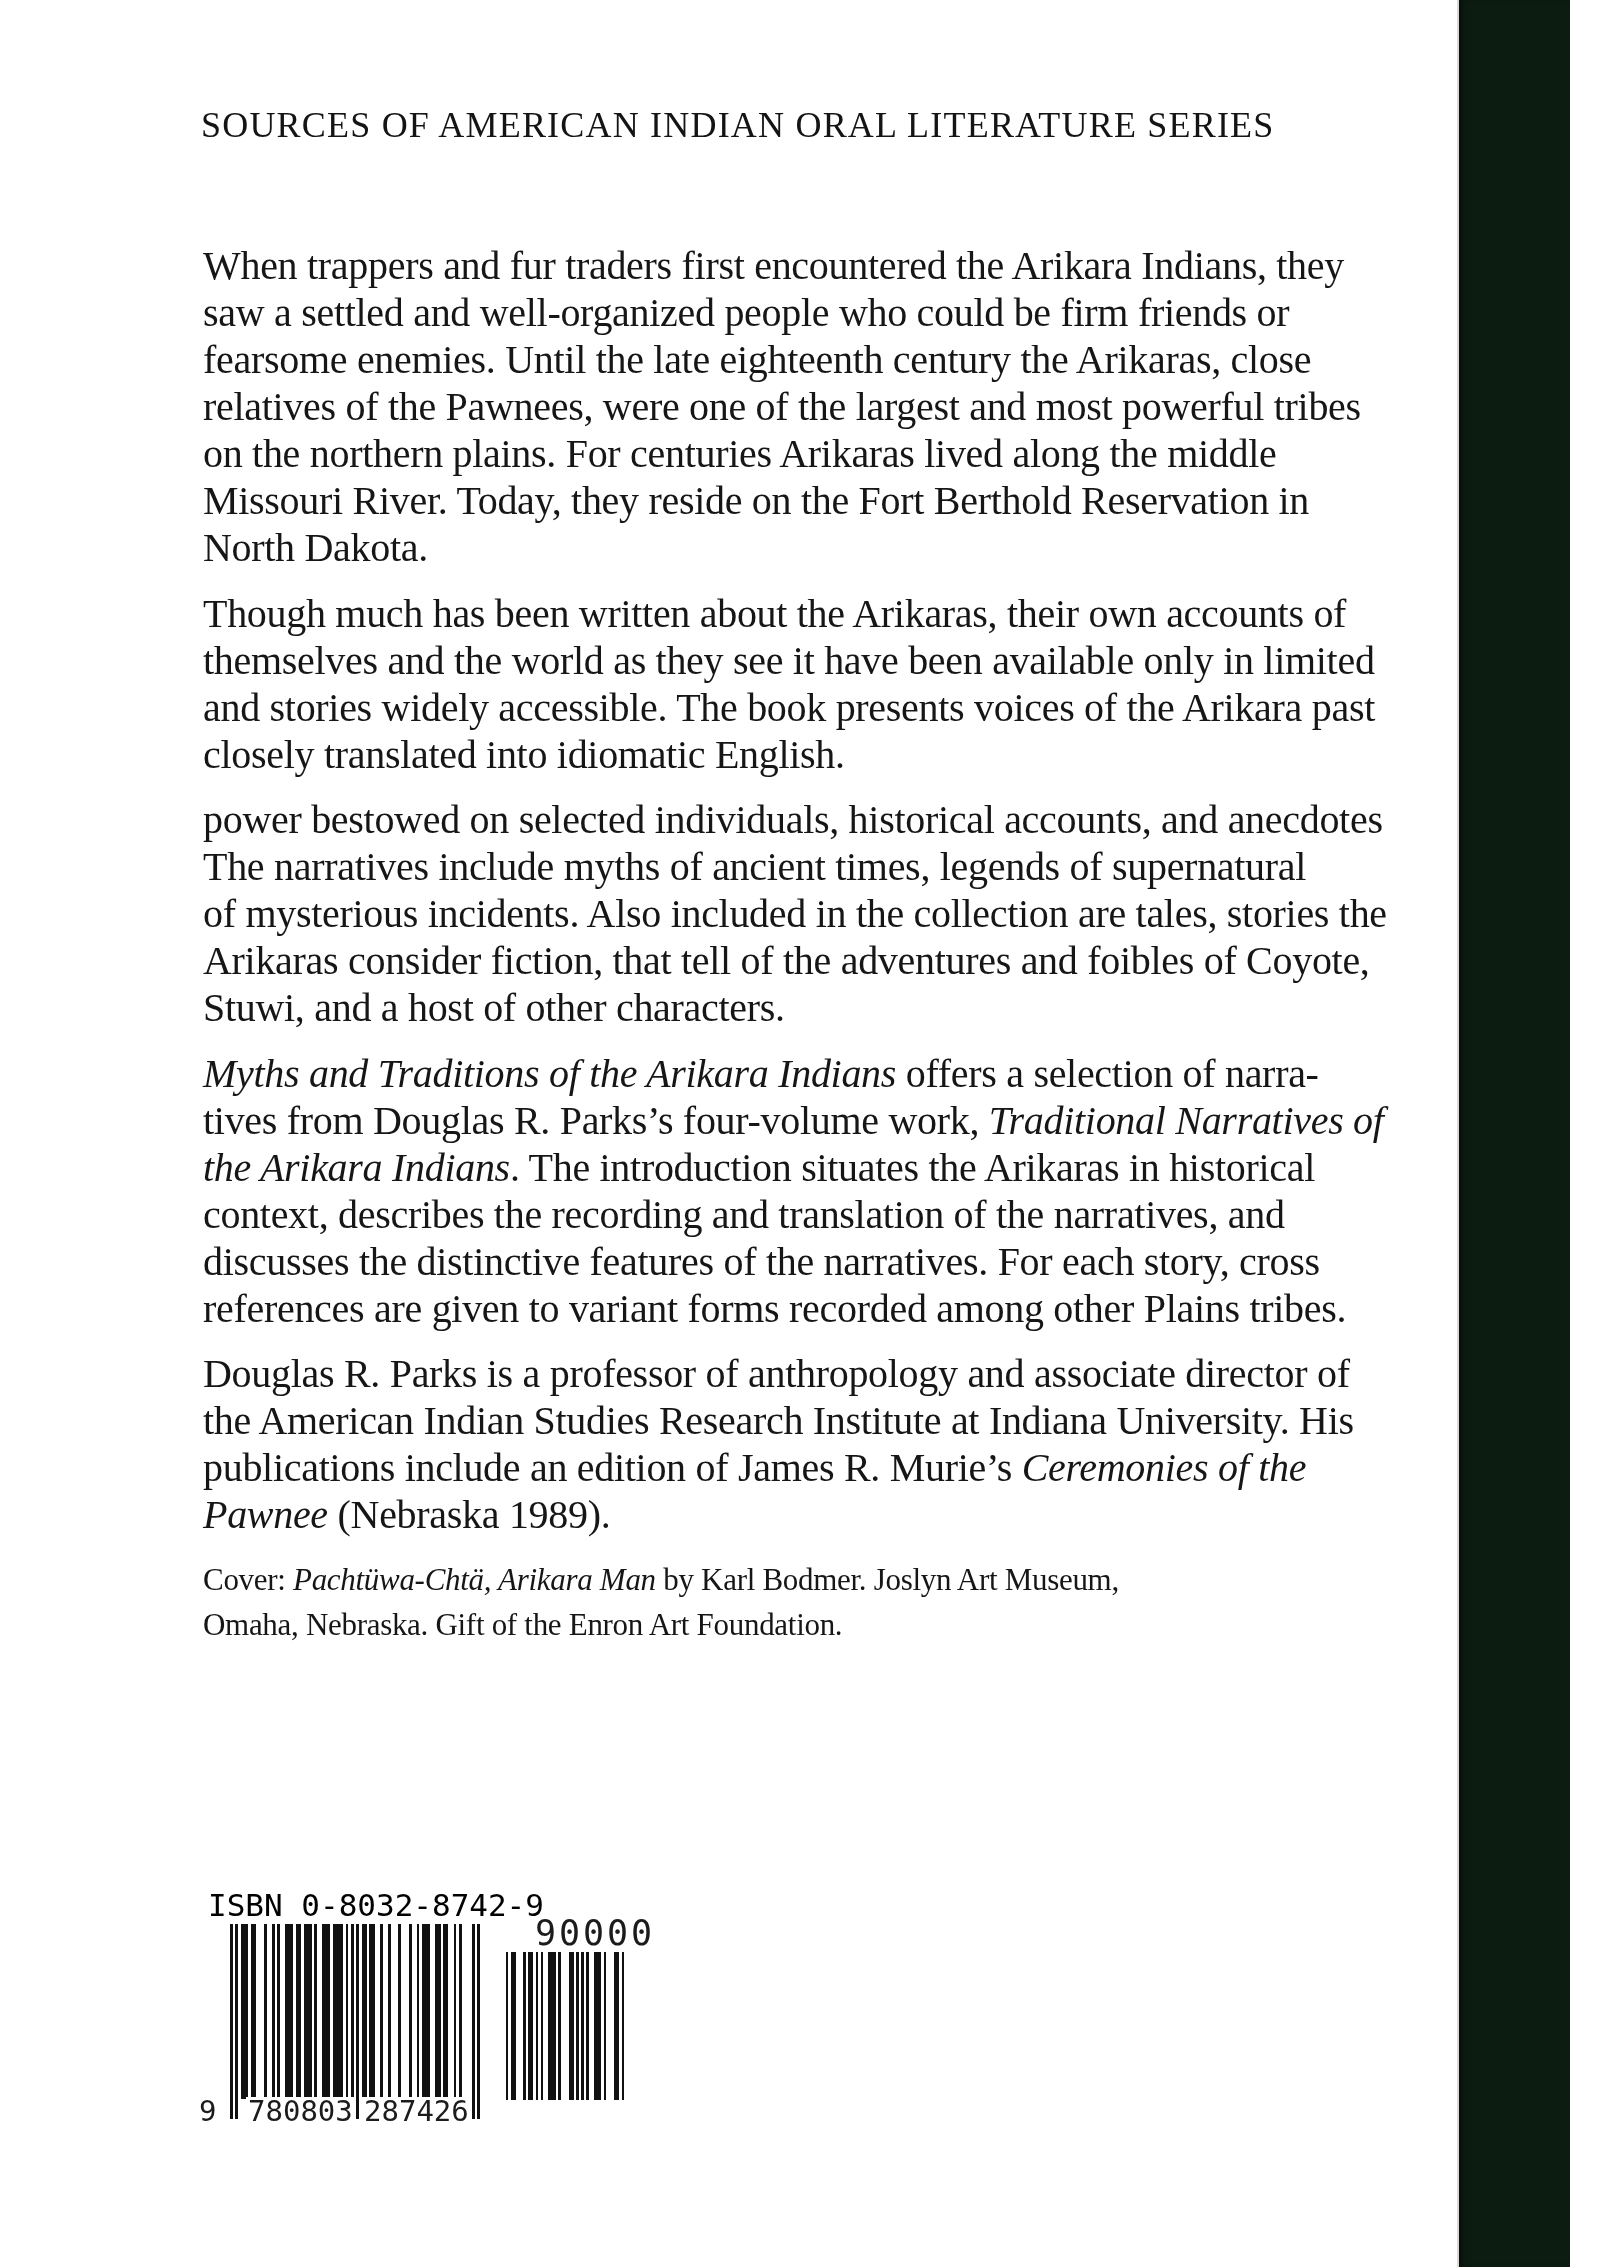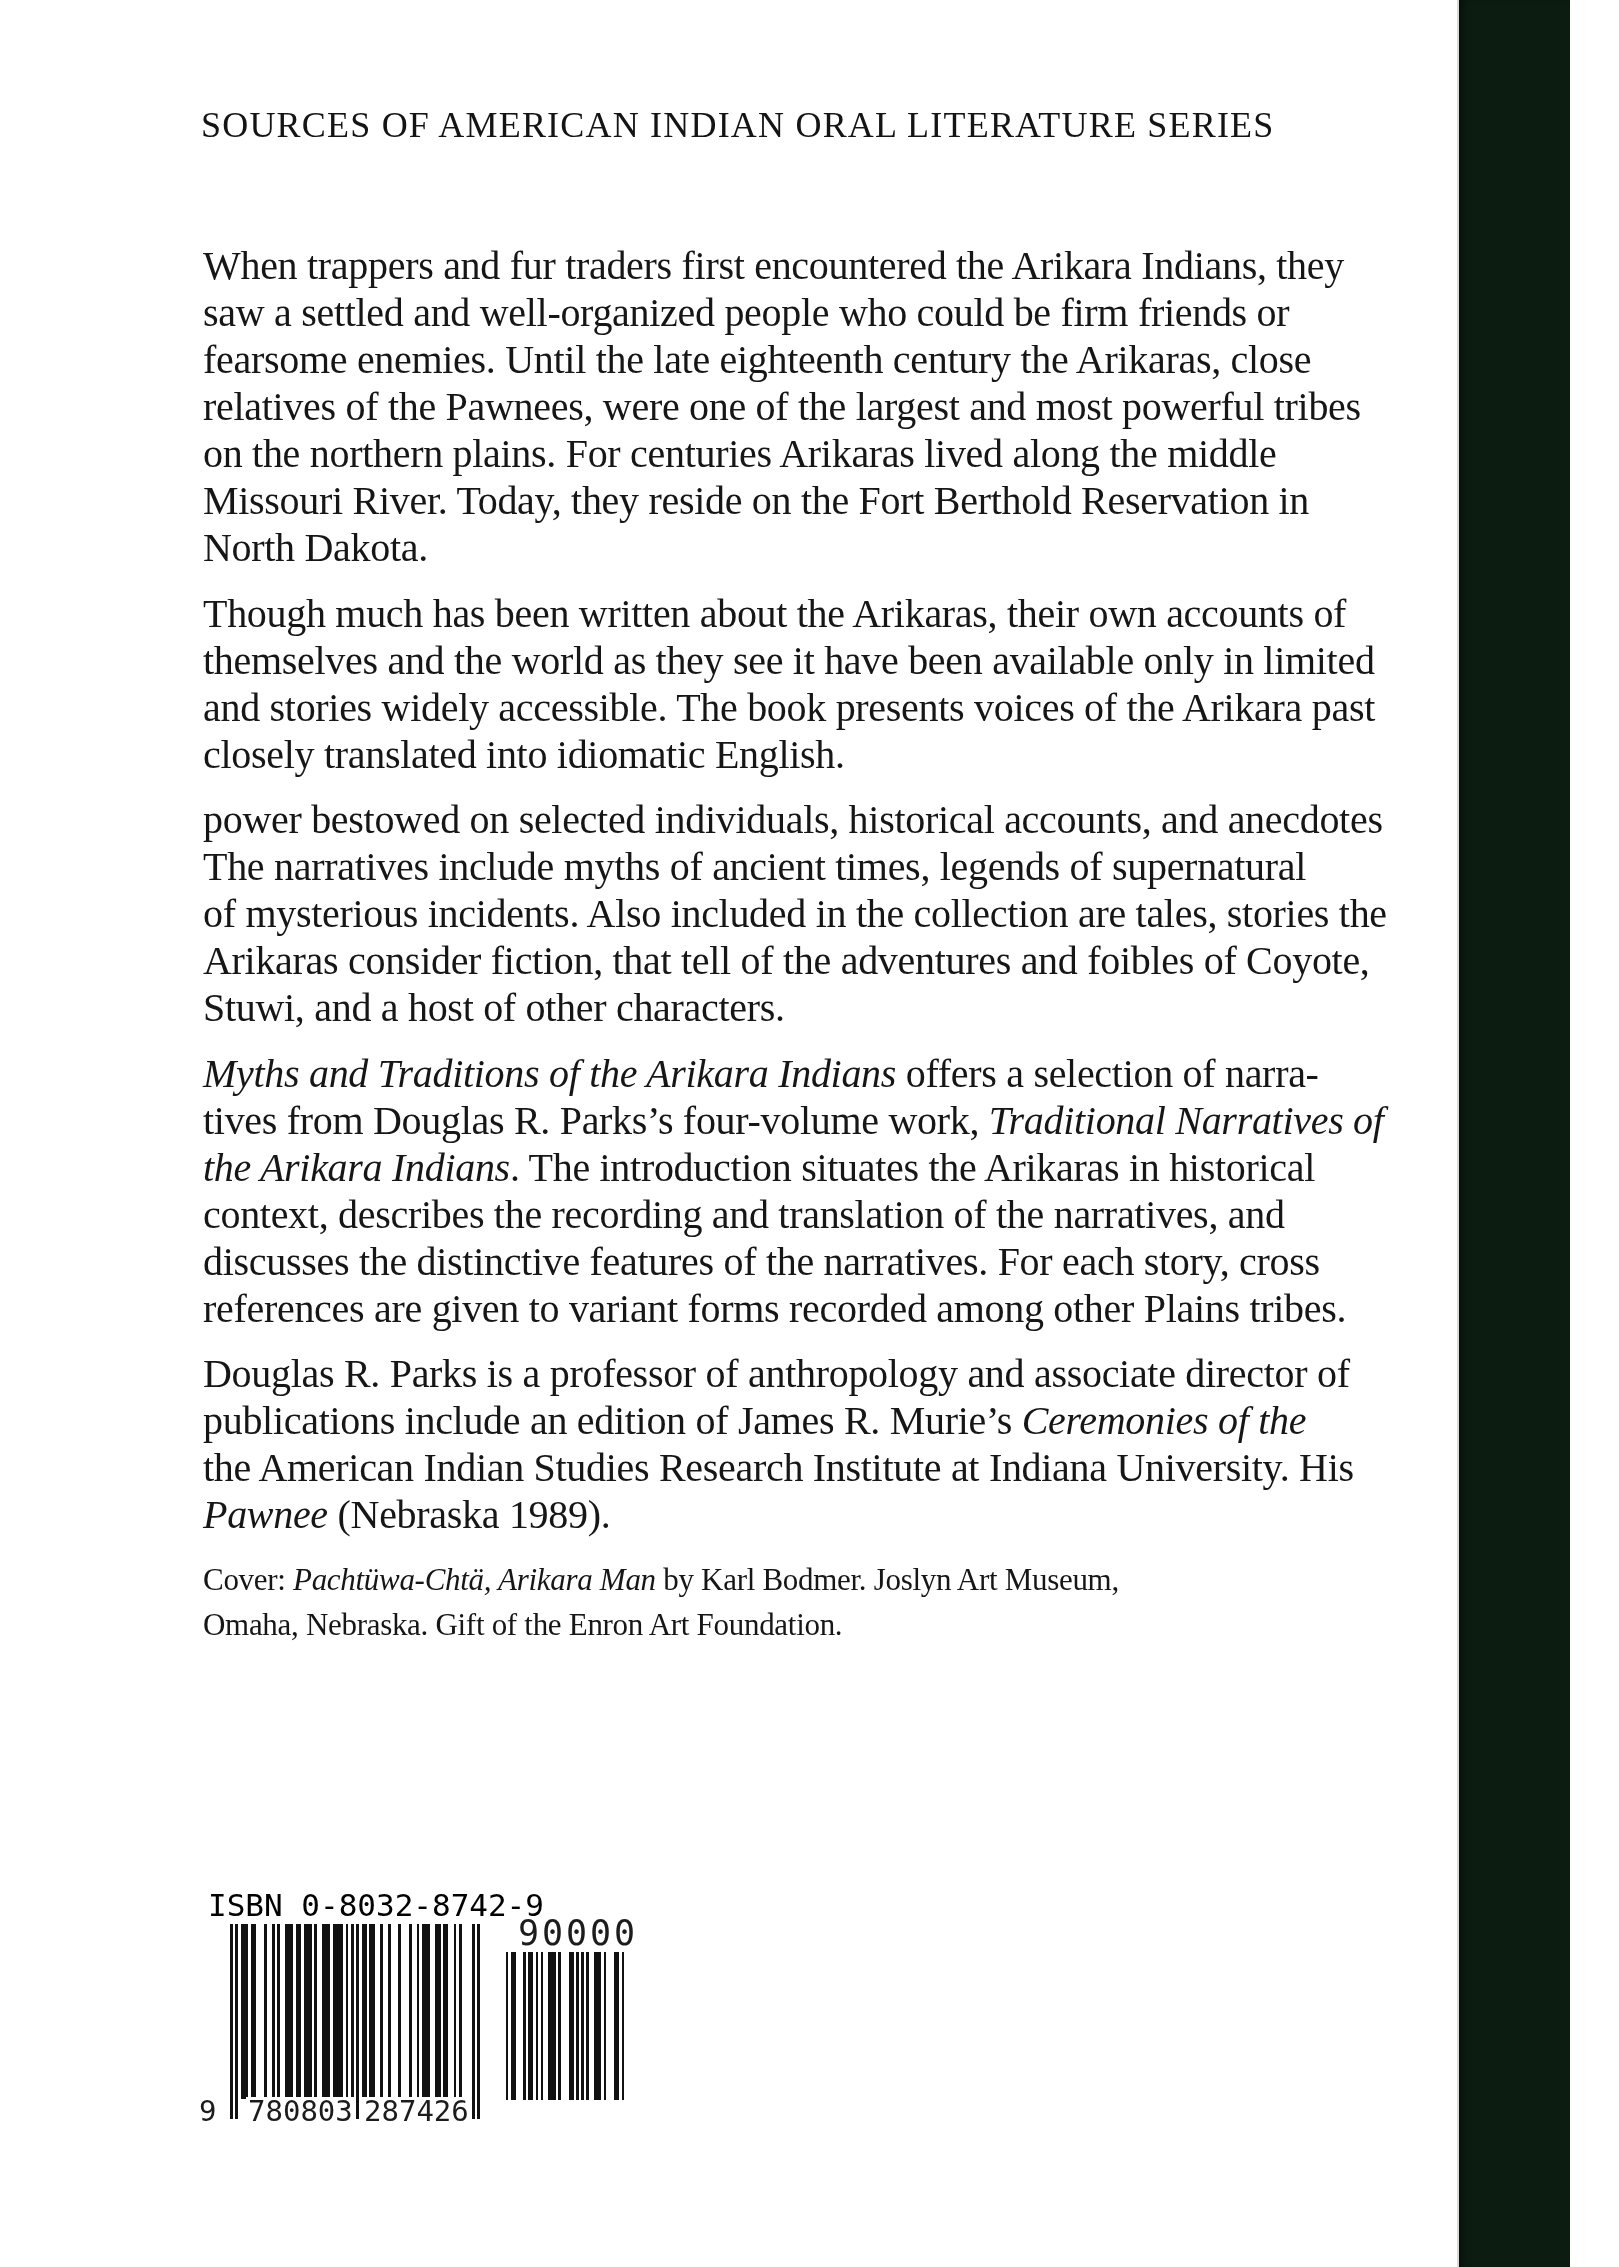--- a/index.html
+++ b/index.html
@@ -69,21 +69,21 @@
     color:#1c1c1c;
     background:var(--paper);
     padding:0 2px;
     white-space:nowrap;
   }
   #eanDigitFirst{left:197px;top:2097px;}
   #eanDigitLeft{left:246px;top:2097px;}
   #eanDigitRight{left:362px;top:2097px;}
   .supp-digits{
     position:absolute;
-    left:518px;top:1917px;
+    left:535px;top:1917px;
     font-family:"DejaVu Sans Mono","Liberation Mono",monospace;
     font-size:35px;line-height:33px;
     letter-spacing:2.9px;
     color:#1c1c1c;
     white-space:nowrap;
   }
 </style>
 </head>
 <body>
 
@@ -119,22 +119,22 @@
       <div class="paragraph">
         <div class="line"><em>Myths and Traditions of the Arikara Indians</em><span> offers a selection of narra-</span></div>
         <div class="line"><span>tives from Douglas R. Parks’s four-volume work, </span><em>Traditional Narratives of</em></div>
         <div class="line"><em>the Arikara Indians</em><span>. The introduction situates the Arikaras in historical</span></div>
         <div class="line"><span>context, describes the recording and translation of the narratives, and</span></div>
         <div class="line"><span>discusses the distinctive features of the narratives. For each story, cross</span></div>
         <div class="line"><span>references are given to variant forms recorded among other Plains tribes.</span></div>
       </div>
       <div class="paragraph">
         <div class="line"><span>Douglas R. Parks is a professor of anthropology and associate director of</span></div>
+        <div class="line"><span>the American Indian Studies Research Institute at Indiana University. His</span></div>
         <div class="line"><span>publications include an edition of James R. Murie’s </span><em>Ceremonies of the</em></div>
-        <div class="line"><span>the American Indian Studies Research Institute at Indiana University. His</span></div>
         <div class="line"><em>Pawnee</em><span> (Nebraska 1989).</span></div>
       </div>
       <div class="paragraph cover-credit">
         <div class="line"><span>Cover: </span><em>Pachtüwa-Chtä, Arikara Man</em><span> by Karl Bodmer. Joslyn Art Museum,</span></div>
         <div class="line"><span>Omaha, Nebraska. Gift of the Enron Art Foundation.</span></div>
       </div>
     </div>
 
   <div class="isbn-label">ISBN 0-8032-8742-9</div>
 

